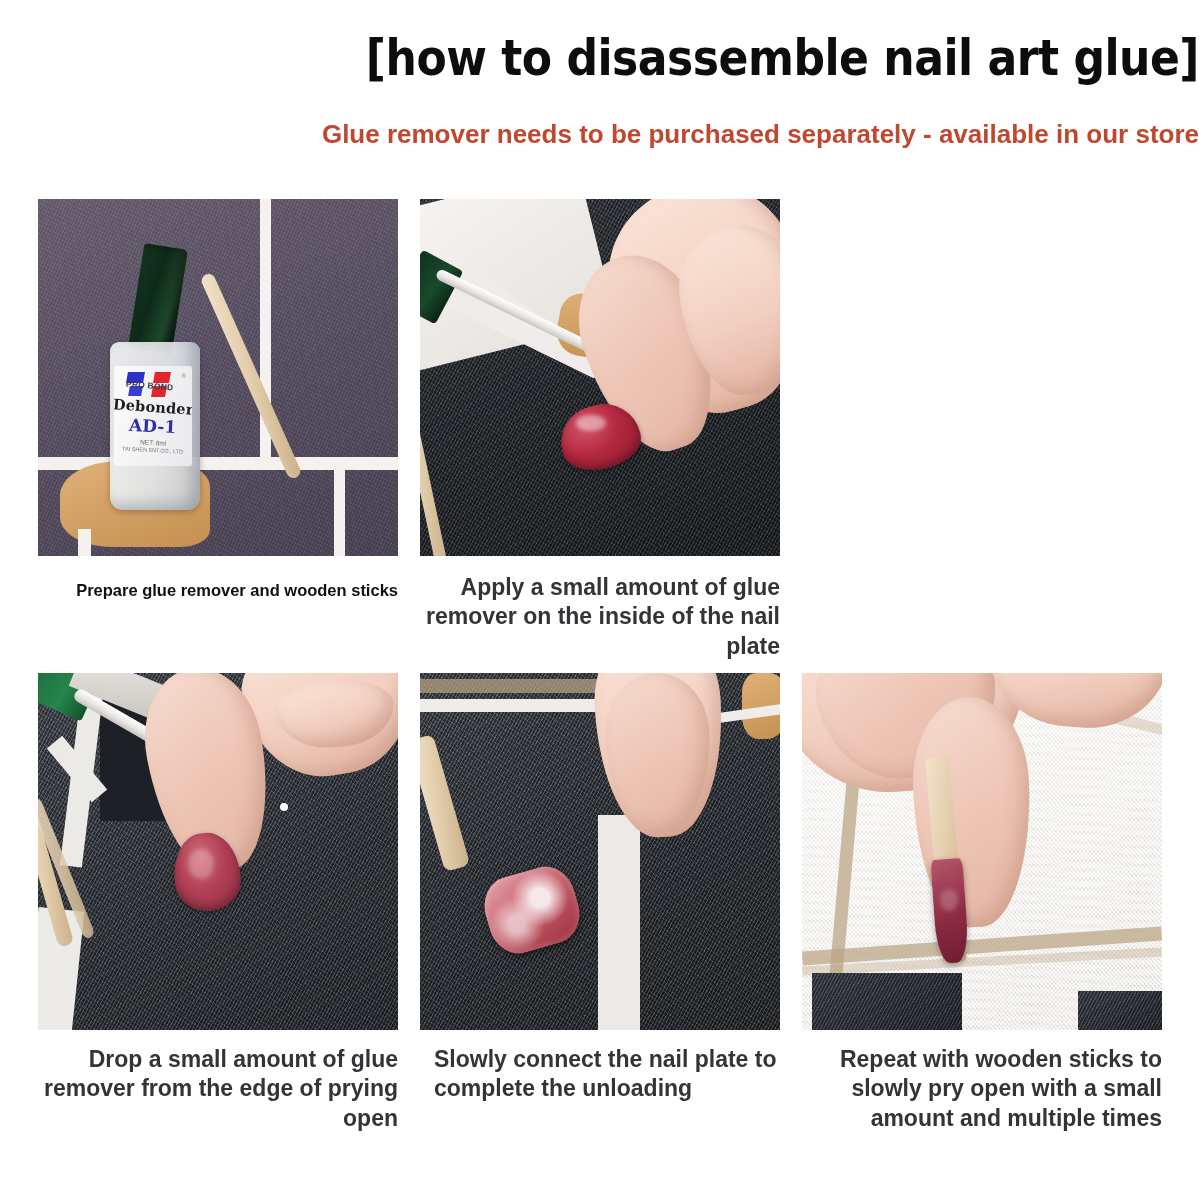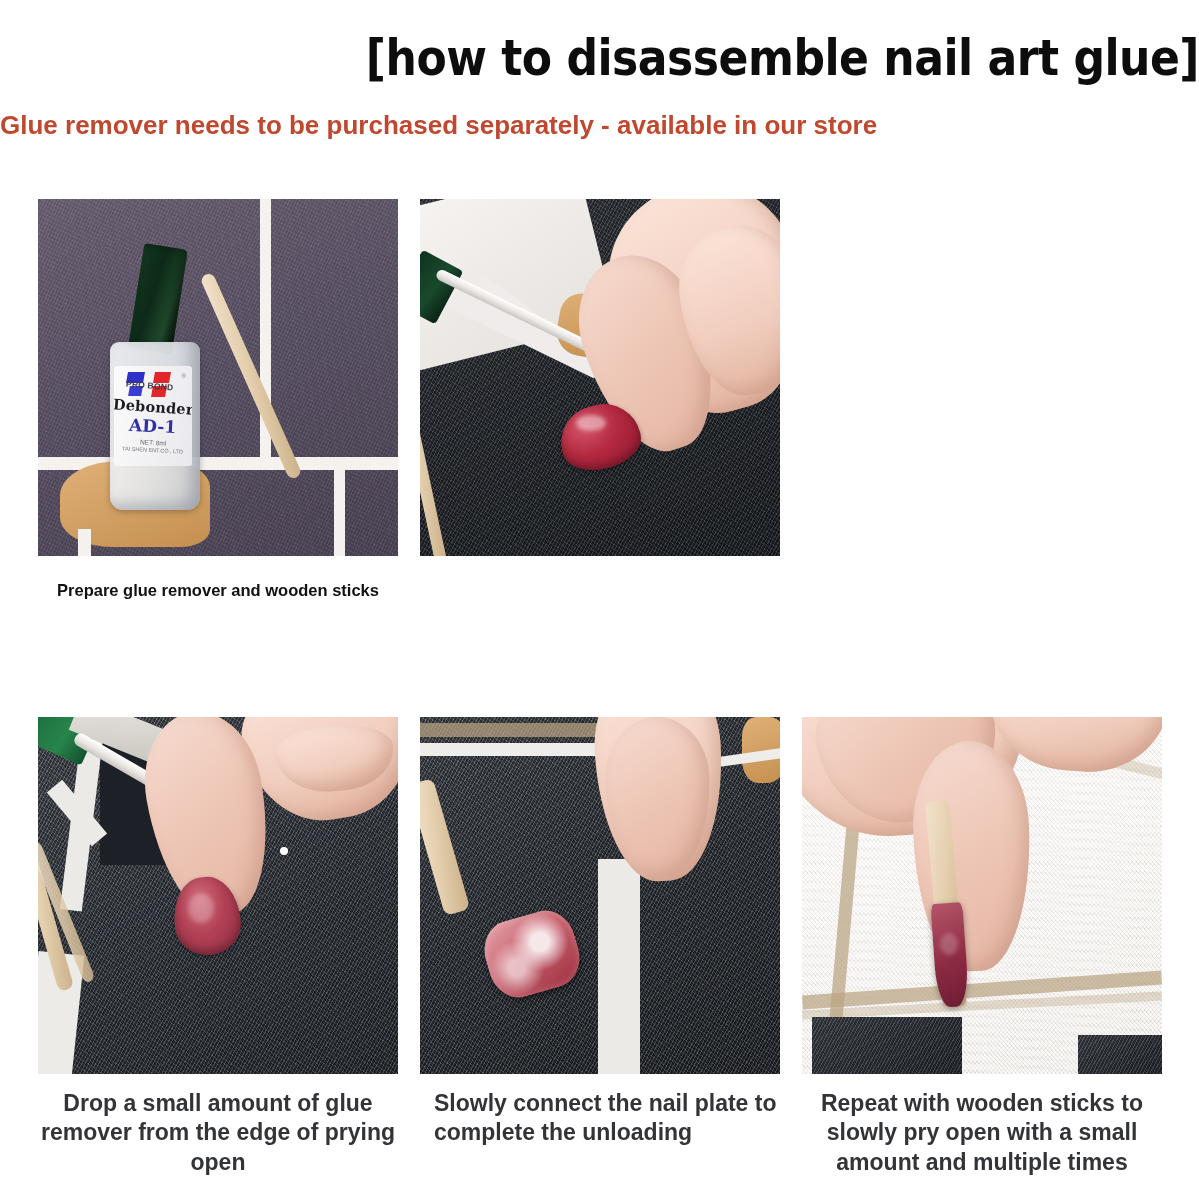--- a/index.html
+++ b/index.html
@@ -13,46 +13,46 @@
 
   
   .title {
     position: absolute; left: 0; top: 33px; width: 1199px;
     text-align: right;
     font-size: 49px; font-weight: 700; letter-spacing: -0.5px;
     color: #0d0d0d; line-height: 1.05;
     font-family: "DejaVu Sans Condensed", "Liberation Sans", sans-serif;
   }
   .subtitle {
-    position: absolute; left: 0; top: 110px; width: 1199px;
-    text-align: left;
+    position: absolute; left: 0; top: 119px; width: 1199px;
+    text-align: right;
     font-size: 26px; font-weight: 700;
     color: #c0482f; line-height: 1.2;
   }
 
   
   .grid {
     position: absolute; left: 38px; top: 199px;
     width: 1125px;
     display: grid;
     grid-template-columns: 360px 360px 360px;
     column-gap: 22px;
     row-gap: 0px;
   }
   .row2 { position: absolute; left: 38px; top: 673px; width: 1125px;
-          display: grid; grid-template-columns: 360px 360px 360px; column-gap: 22px; margin-top: 44px; }
+          display: grid; grid-template-columns: 360px 360px 360px; column-gap: 22px; }
 
   .cell { width: 360px; }
   .photo {
     width: 360px; height: 357px;
     position: relative; overflow: hidden;
     background: #cfc9cc;
   }
   .caption {
-    text-align: center;
+    text-align: right;
     font-size: 23px; font-weight: 700; color: #333437;
     line-height: 1.28;
     padding-top: 17px;
   }
   .caption.small {
     font-size: 16.5px; color: #111; padding-top: 24px; line-height: 1.3;
   }
   .caption.left { text-align: left; padding-left: 14px; }
   .caption.tight { padding-top: 15px; }
 
@@ -236,20 +236,21 @@
 
         <div class="stick" style="left:-4px; top:178px; width:12px; height:190px; transform:rotate(-12deg);"></div>
 
         <div class="finger skin2" style="left:196px; top:-16px; width:186px; height:230px; transform:rotate(-16deg);"></div>
         <div class="finger skin1" style="left:168px; top:54px; width:120px; height:200px; transform:rotate(-18deg);"></div>
         <div class="finger skin2" style="left:262px; top:26px; width:120px; height:170px; transform:rotate(-8deg);"></div>
 
         <div class="nail-red" style="left:140px; top:206px; width:80px; height:64px; transform:rotate(-14deg);"></div>
         <div class="nail-gloss" style="left:156px; top:216px; width:30px; height:16px;"></div>
       </div>
+      <div class="caption">Apply a small amount of glue remover on the inside of the nail plate</div>
     </div>
 
   </div>
 
   <div class="row2">
 
     <div class="cell">
       <div class="photo">
         <div class="fill" style="background:
              repeating-linear-gradient(118deg, rgba(255,255,255,.14) 0 1px, rgba(0,0,0,.22) 1px 3px),

